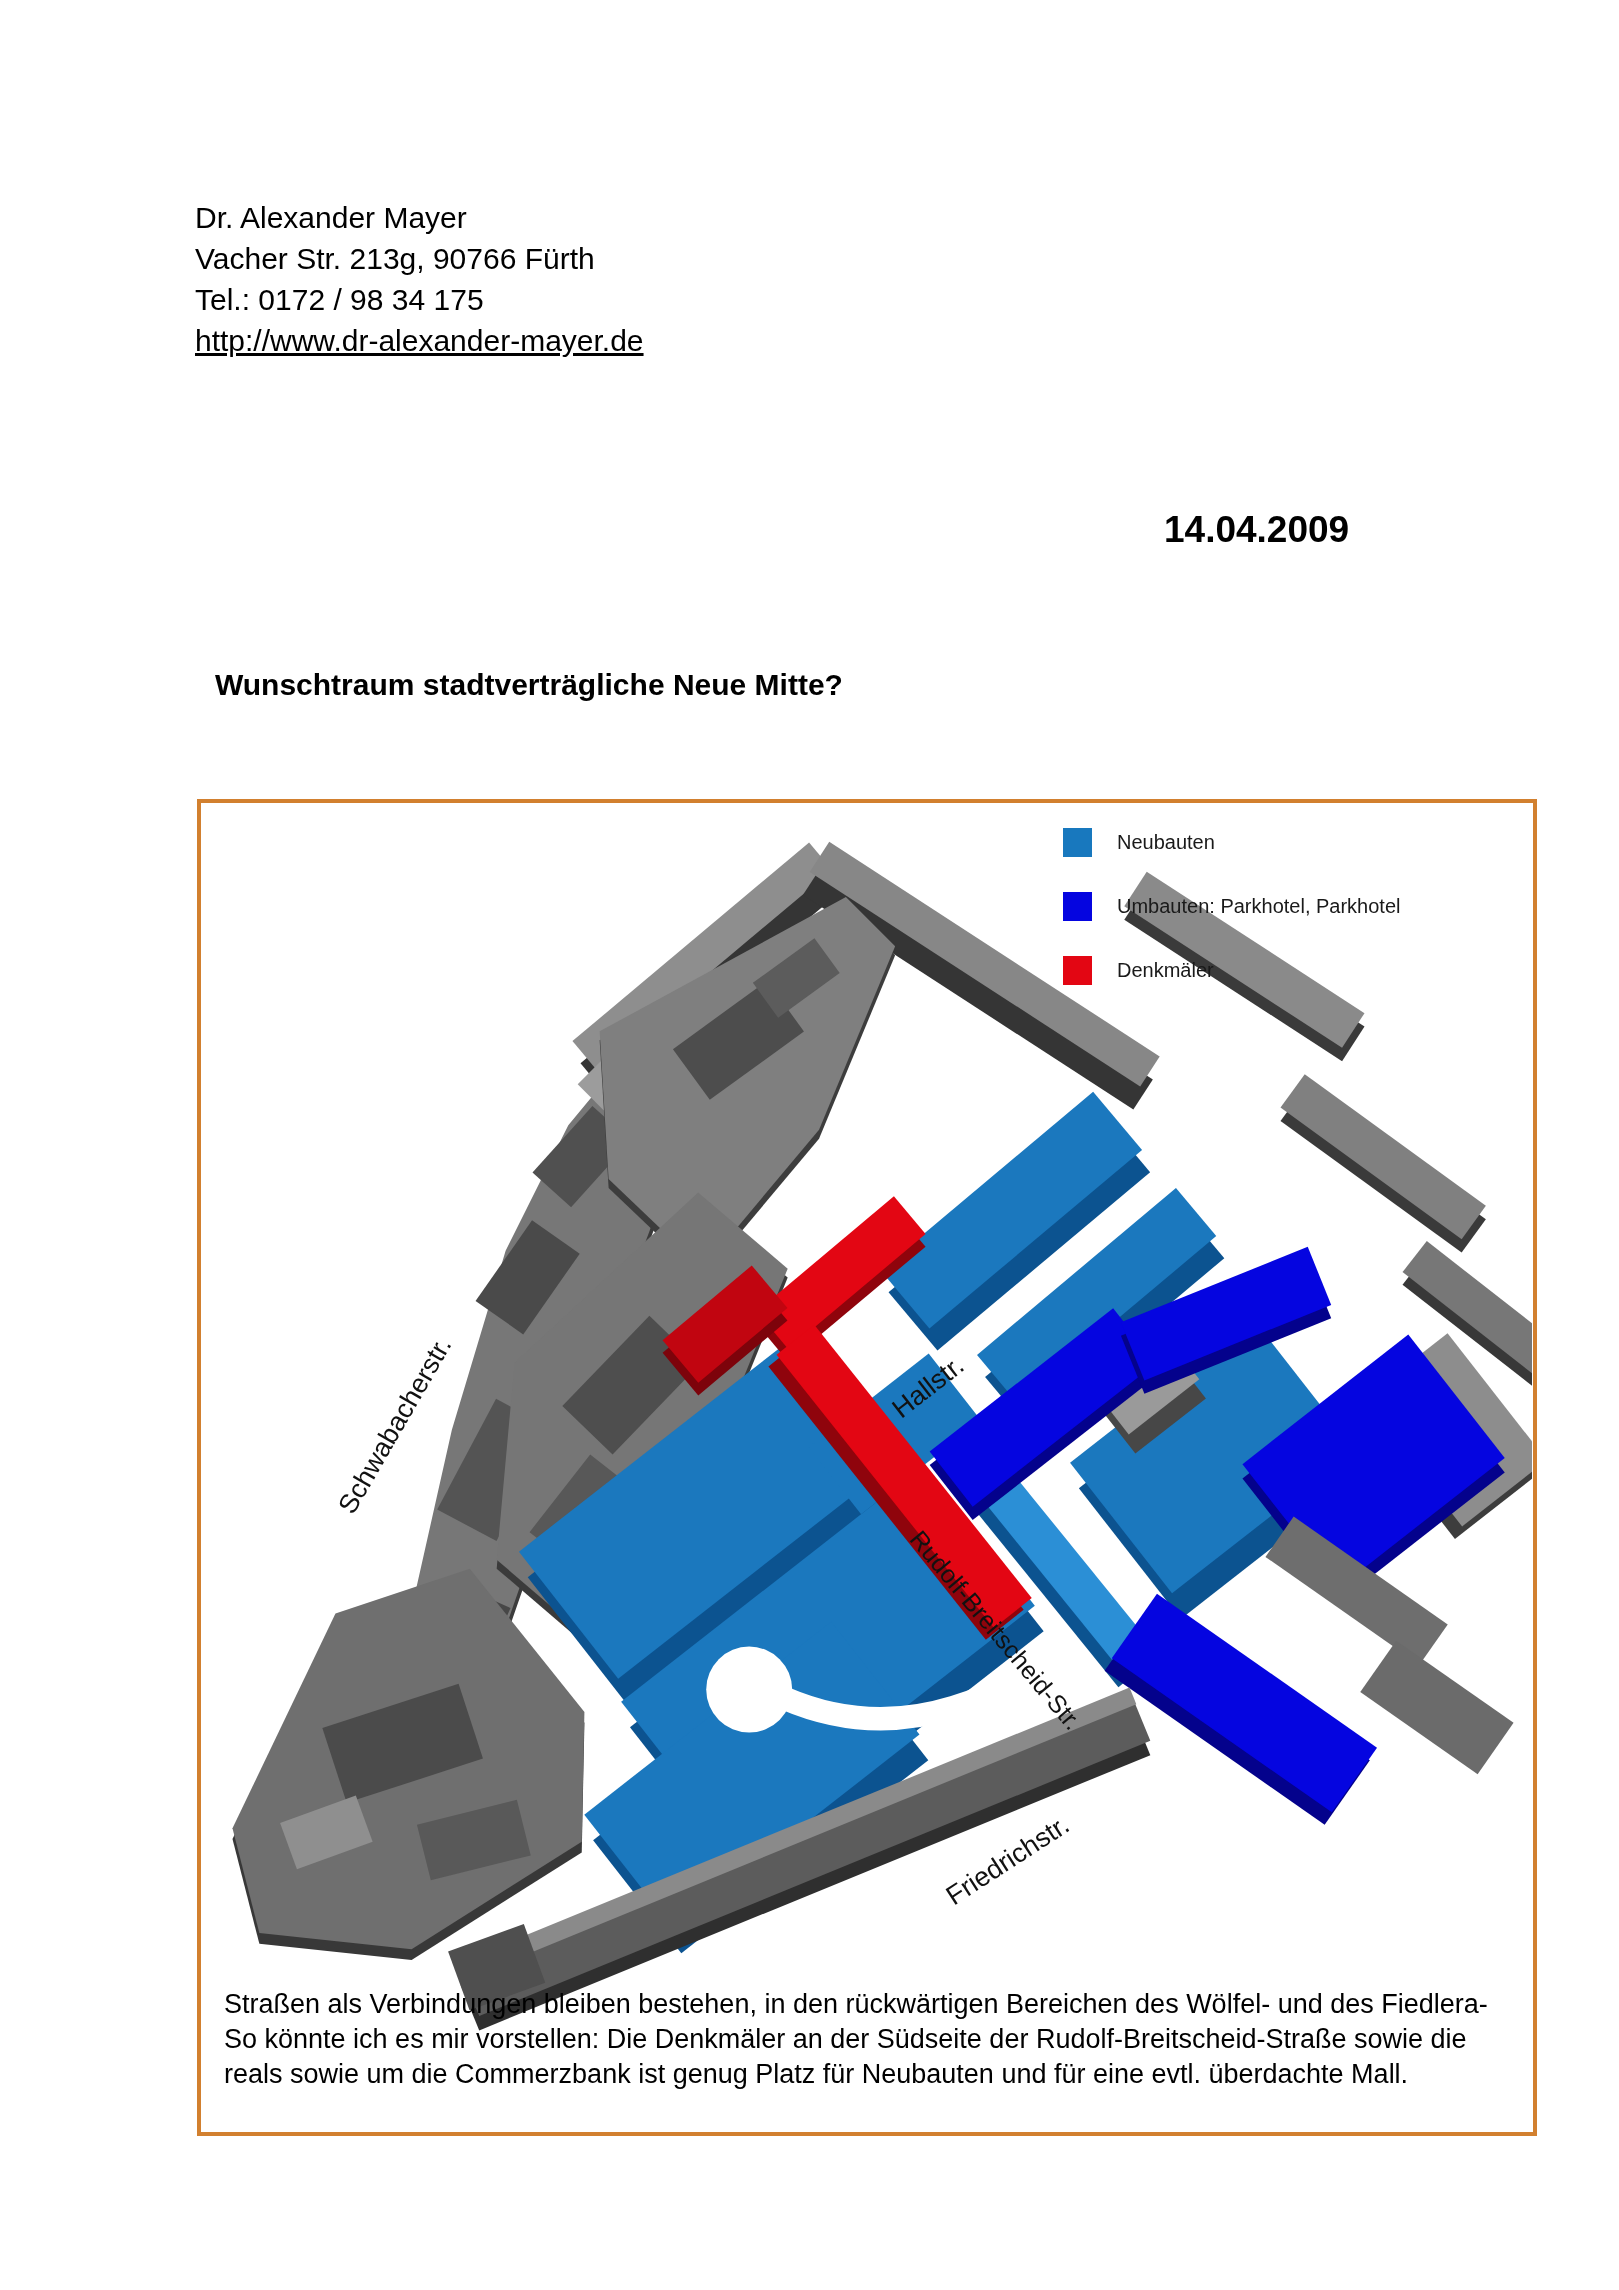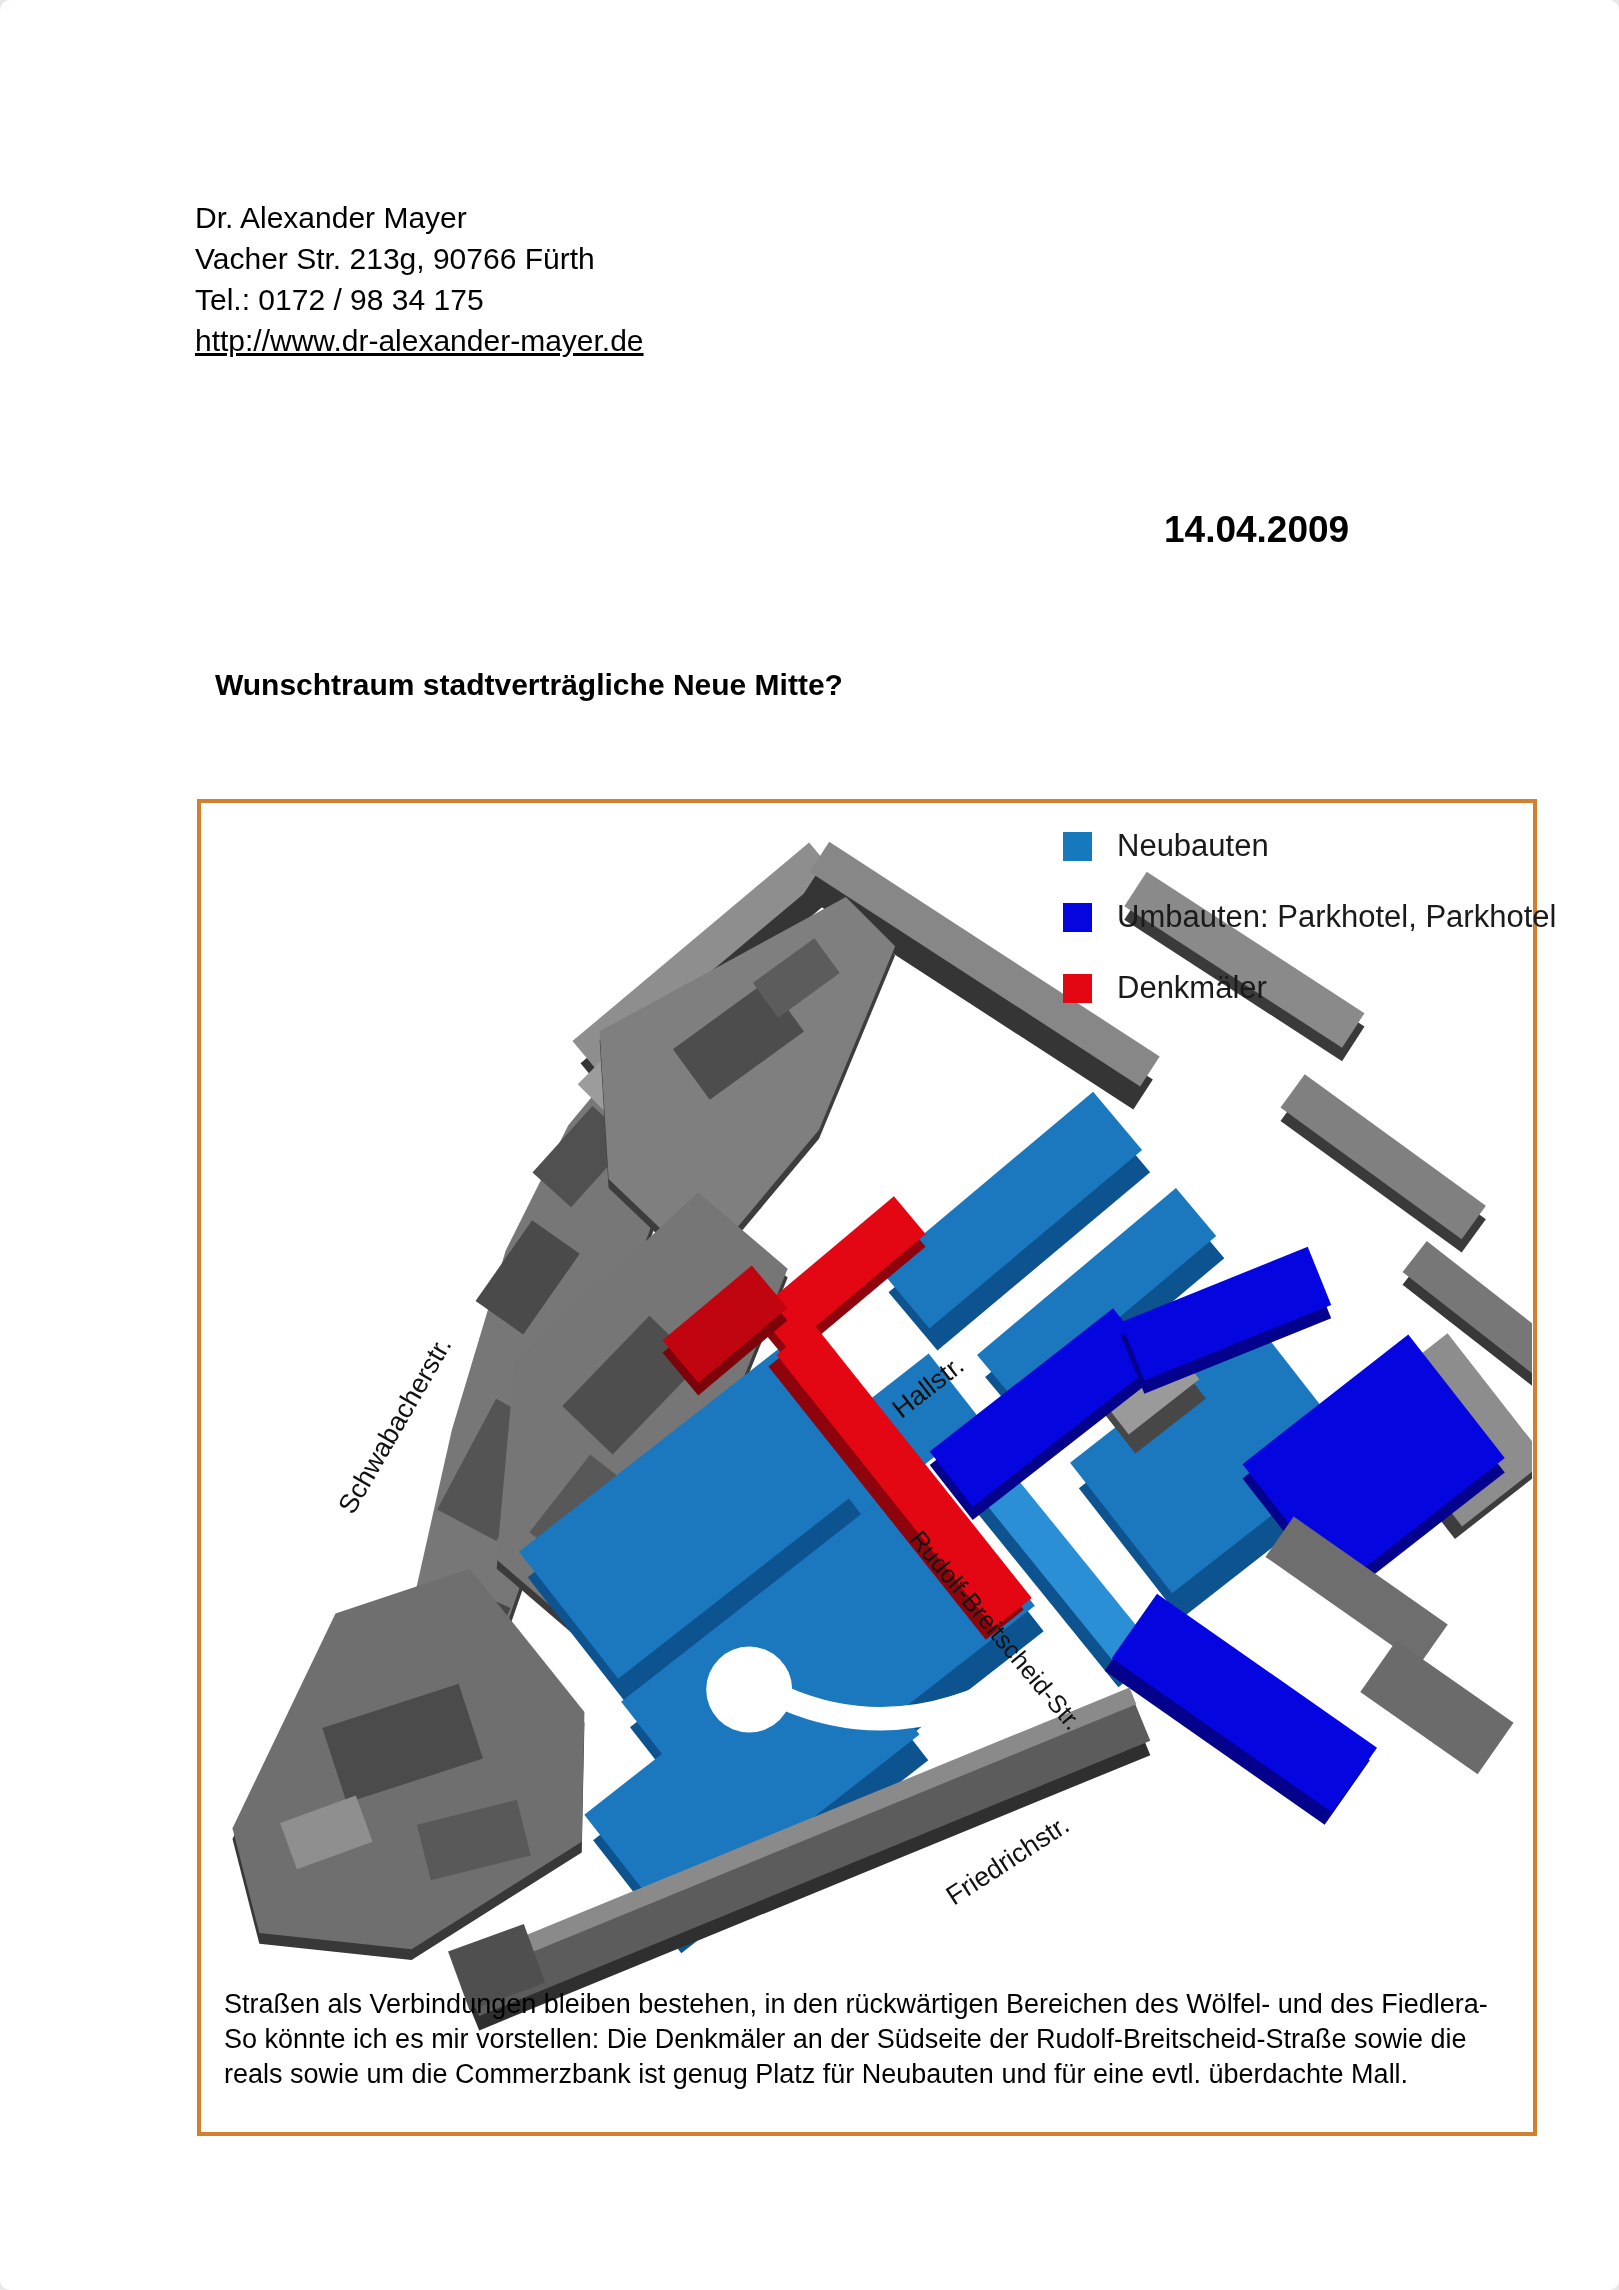--- a/index.html
+++ b/index.html
@@ -1,35 +1,35 @@
 <!DOCTYPE html>
 <html style="font-size:14.3px"><head>
 <meta charset="utf-8">
 <style>
   html,body{margin:0;padding:0;background:#e8e8e8;}
   .page{
     position:relative;width:1619px;height:2290px;background:#ffffff;
-    font-family:"Liberation Sans", sans-serif;color:#000;overflow:hidden;border-radius:10px;
+    font-family:"Liberation Sans", sans-serif;color:#000;overflow:hidden;
   }
   .header-block{position:absolute;left:195px;top:197px;}
   .header-line{font-size:30px;line-height:41px;white-space:nowrap;}
   .header-link{color:#000000;text-decoration:underline;font-size:30px;line-height:41px;display:inline-block;}
   .title-row{position:absolute;left:195px;top:509px;width:1236px;height:54px;}
   .doc-title{font-size:37px;font-weight:bold;white-space:nowrap;}
   .doc-date{position:absolute;left:969px;top:0;font-size:37px;font-weight:bold;white-space:nowrap;text-align:right;}
   .subtitle{position:absolute;left:195px;top:668px;font-size:30px;font-weight:bold;white-space:nowrap;margin-left:20px;}
   .figure{
     position:absolute;left:197px;top:799px;width:1340px;height:1337px;
     border:4.5px solid #d2802f;box-sizing:border-box;background:#fff;
   }
   .map-svg{position:absolute;left:0;top:0;width:1331px;height:1328px;}
   .legend{position:absolute;left:862px;top:25px;}
   .legend-row{display:flex;align-items:center;margin-bottom:35px;}
   .legend-swatch{width:29px;height:29px;flex:0 0 29px;}
-  .legend-label{font-size:31px;color:#1a1a1a;margin-left:25px;white-space:nowrap;}
+  .legend-label{font-size:20px;color:#1a1a1a;margin-left:25px;white-space:nowrap;}
   .caption{position:absolute;left:23px;top:1184px;width:1290px;font-size:27px;line-height:35px;color:#000;}
   .caption div{white-space:nowrap;}
   .map-street-label{font-family:"Liberation Sans",sans-serif;fill:#111;}
 </style>
 </head>
 <body>
 
 <div class="page">
 
   <div class="header-block">

